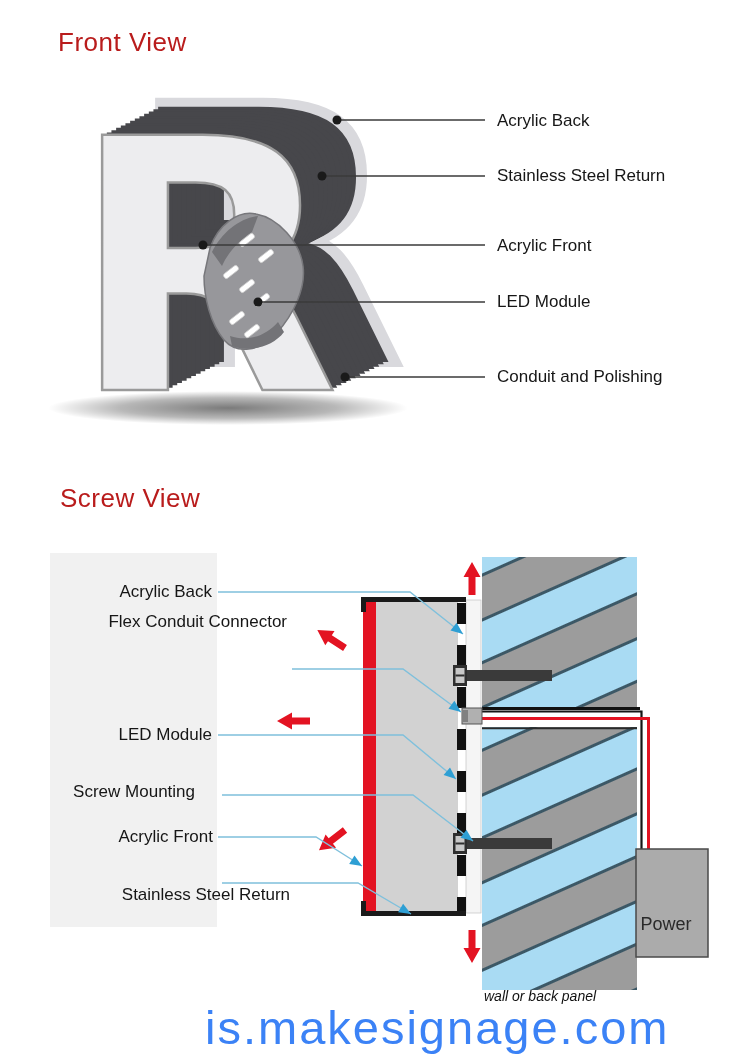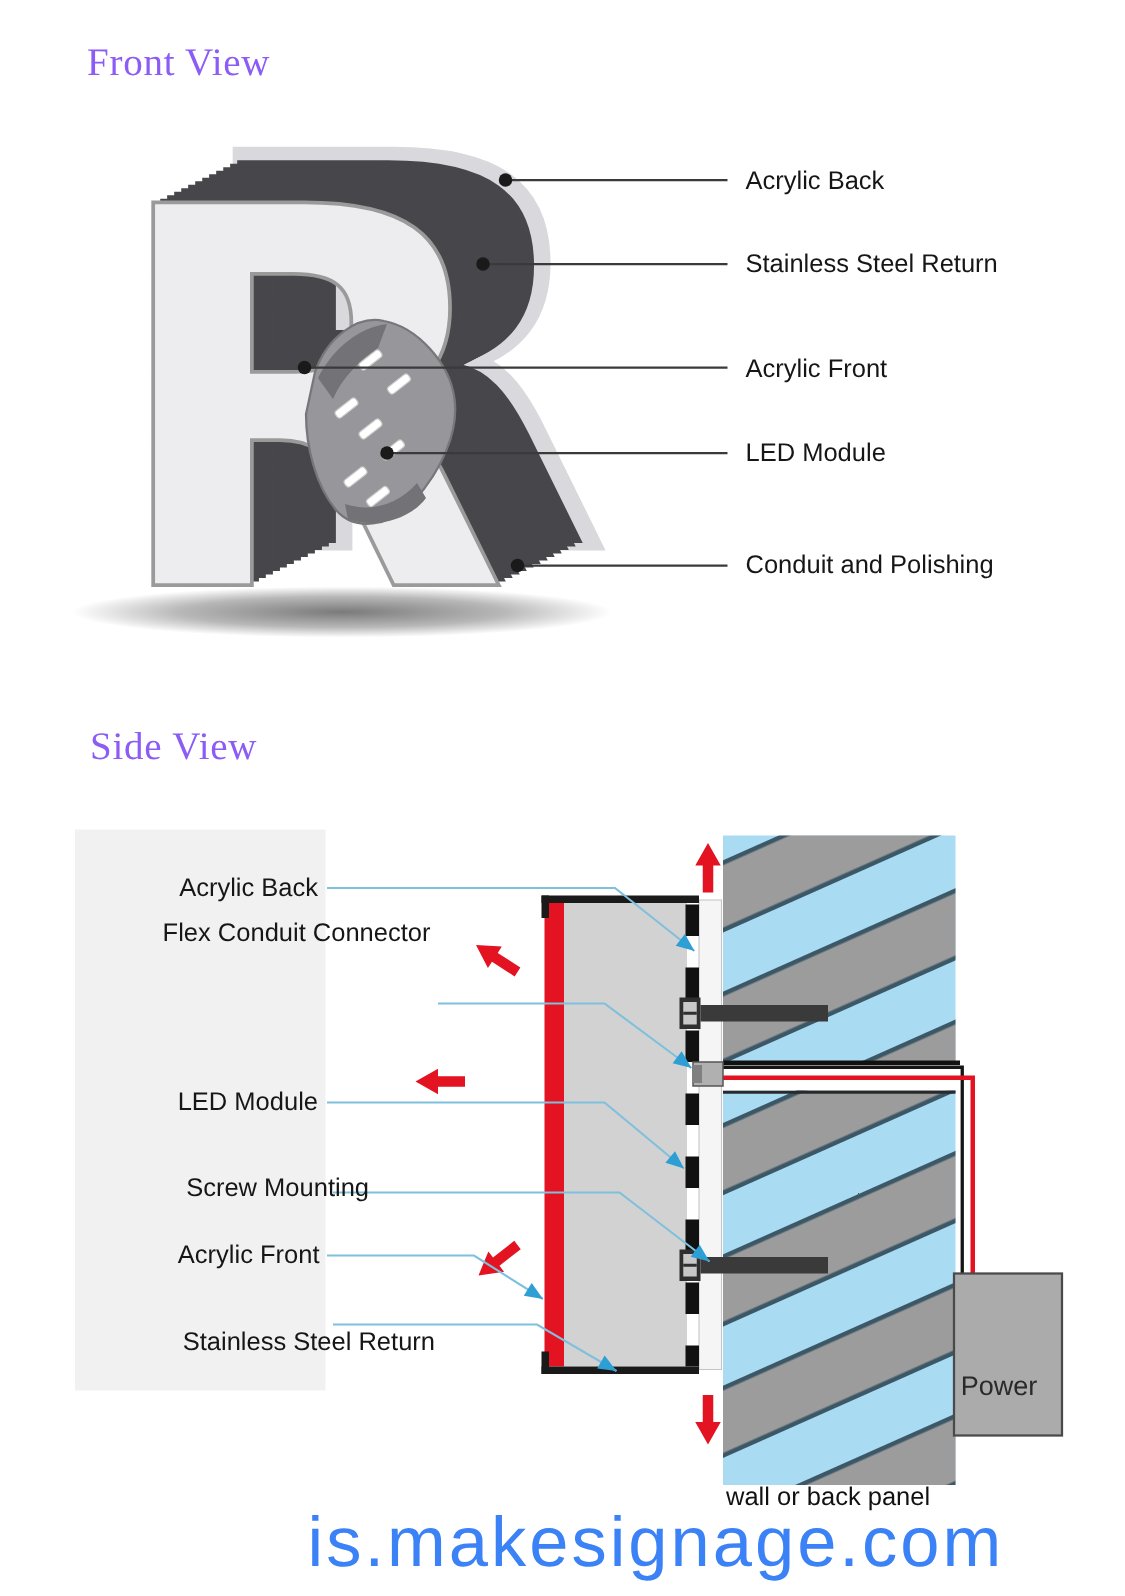--- a/index.html
+++ b/index.html
@@ -1,23 +1,23 @@
 <!DOCTYPE html>
 <html><head>
 <meta charset="utf-8">
 <style>
   html,body{margin:0;padding:0;}
   body{width:750px;height:1064px;position:relative;background:#ffffff;
        font-family:"Liberation Sans",sans-serif;overflow:hidden;}
-  .title{position:absolute;font-size:26px;color:#8b5cf6;letter-spacing:.5px;white-space:nowrap;font-family:Liberation Serif, serif;}
+  .title{position:absolute;font-size:26px;color:#b91c1c;letter-spacing:.5px;white-space:nowrap;}
   .fv-label{position:absolute;left:497px;font-size:17px;color:#161616;white-space:nowrap;}
   .sv-label{position:absolute;font-size:17px;color:#161616;white-space:nowrap;}
   .power-label{position:absolute;left:636px;top:914px;width:60px;text-align:center;
        font-size:18px;color:#2a2a2a;}
-  .wall-caption{position:absolute;left:484px;top:988px;font-size:17px;color:#111;white-space:nowrap;}
+  .wall-caption{position:absolute;left:484px;top:988px;font-size:14px;color:#111;white-space:nowrap;font-style:italic;}
   .watermark{position:absolute;left:205px;top:1000px;font-size:47px;letter-spacing:2px;
        color:#3b82f6;white-space:nowrap;}
   svg{position:absolute;left:0;top:0;}
 </style>
 </head>
 <body>
 
 <svg width="750" height="1064" viewBox="0 0 750 1064">
   <defs>
     <radialGradient id="shadG" cx="50%" cy="50%" r="50%">
@@ -175,24 +175,24 @@
 </svg>
 
 <div class="title" style="left:58px;top:27px">Front View</div>
 
 <div class="fv-label" style="top:111px">Acrylic Back</div>
 <div class="fv-label" style="top:166px">Stainless Steel Return</div>
 <div class="fv-label" style="top:236px">Acrylic Front</div>
 <div class="fv-label" style="top:292px">LED Module</div>
 <div class="fv-label" style="top:367px">Conduit and Polishing</div>
 
-<div class="title" style="left:60px;top:483px">Side View</div>
+<div class="title" style="left:60px;top:483px">Screw View</div>
 
 <div class="sv-label" style="right:538px;top:582px">Acrylic Back</div>
 <div class="sv-label" style="right:463px;top:612px">Flex Conduit Connector</div>
 <div class="sv-label" style="right:538px;top:725px">LED Module</div>
-<div class="sv-label" style="right:504px;top:782px">Screw Mounting</div>
+<div class="sv-label" style="right:555px;top:782px">Screw Mounting</div>
 <div class="sv-label" style="right:537px;top:827px">Acrylic Front</div>
 <div class="sv-label" style="right:460px;top:885px">Stainless Steel Return</div>
 
 <div class="power-label">Power</div>
 <div class="wall-caption">wall or back panel</div>
 <div class="watermark">is.makesignage.com</div>
 
 </body></html>

